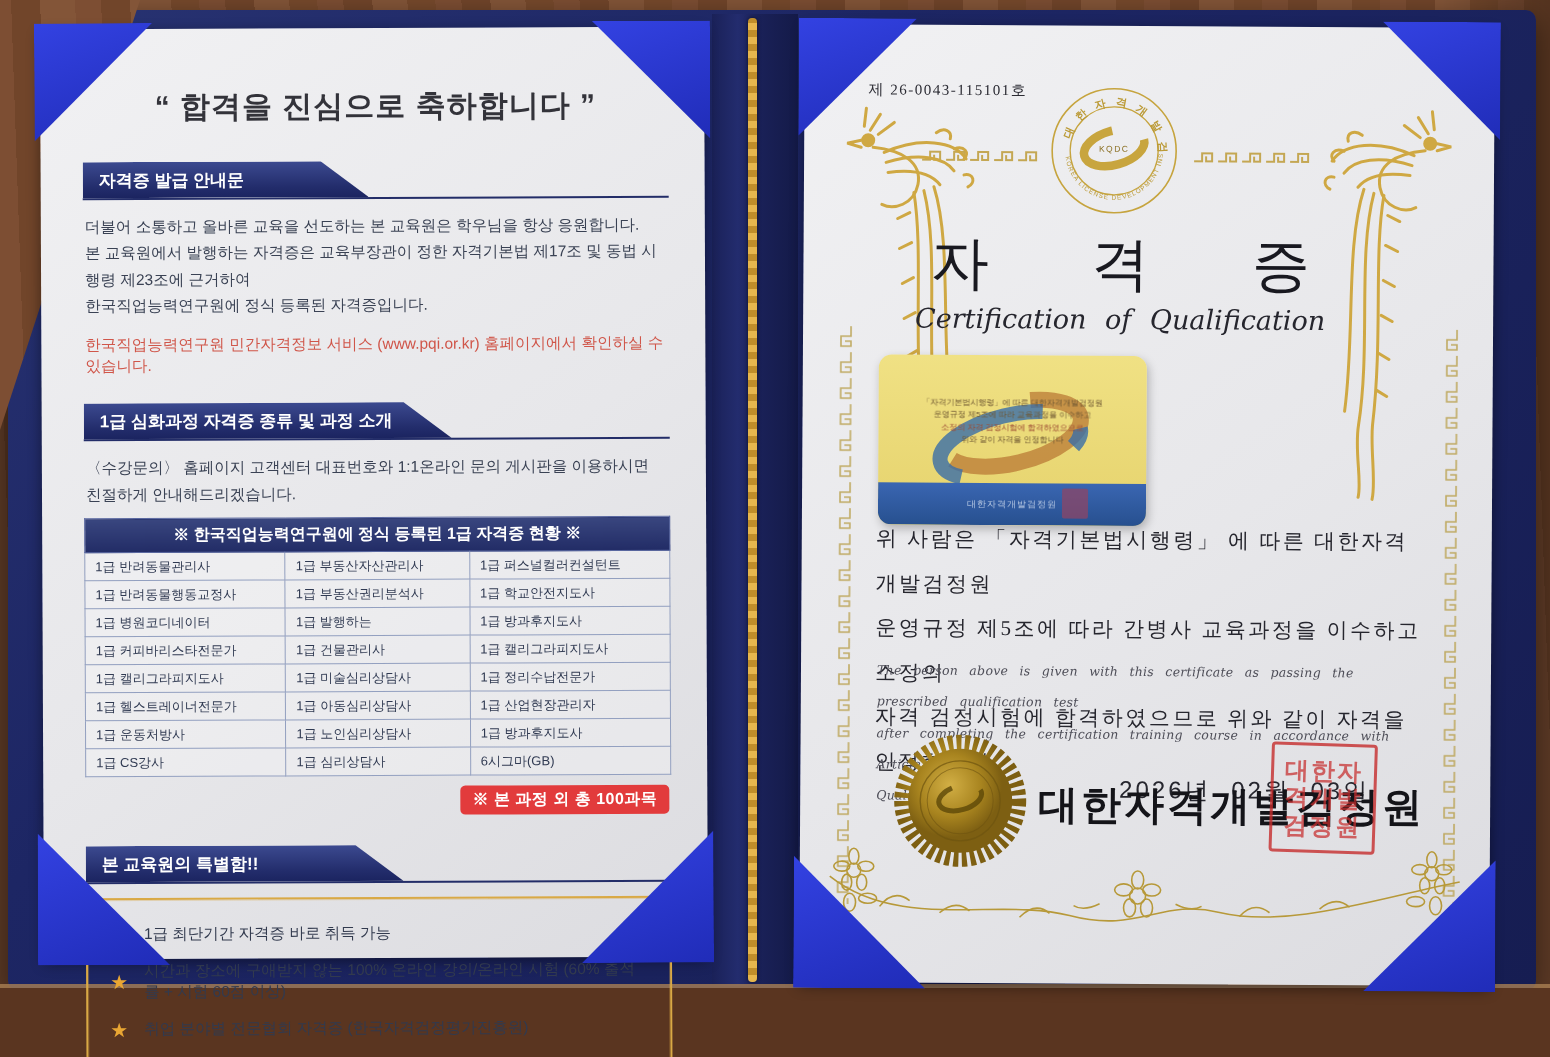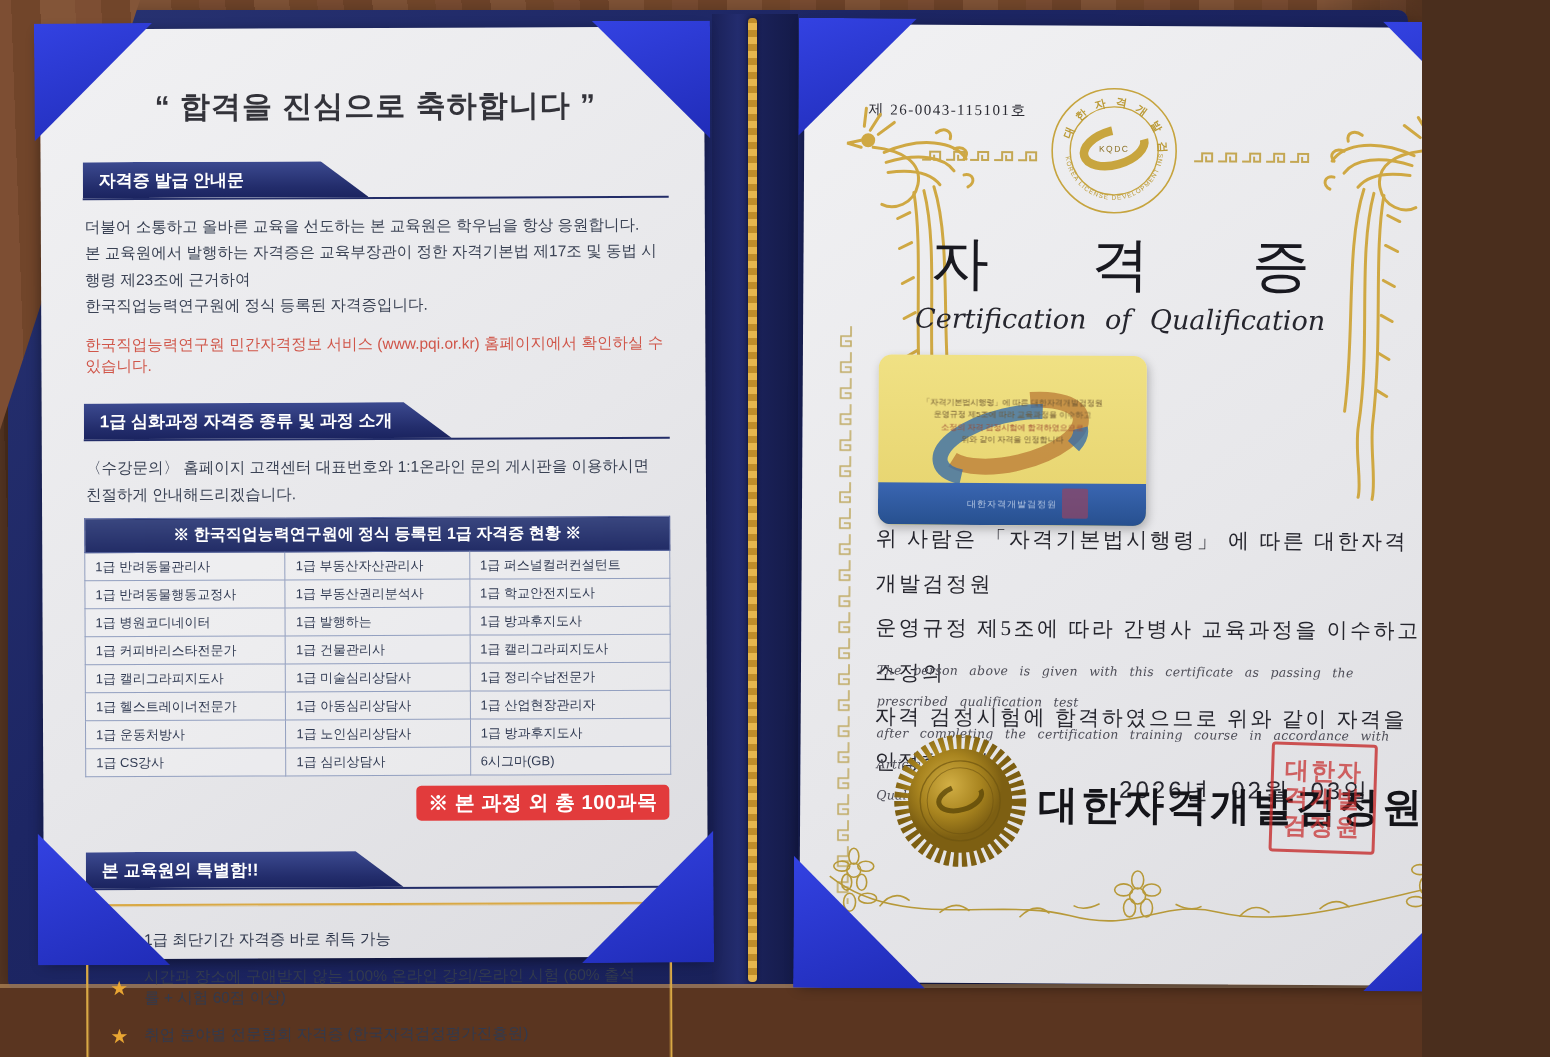--- a/index.html
+++ b/index.html
@@ -1,16 +1,16 @@
 <!DOCTYPE html>
 <html><head>
 <meta charset="utf-8">
 <style>
   html,body{margin:0;padding:0;background:#4a2e1d;}
-  #stage{position:relative;width:1422px;height:1057px;overflow:hidden;
+  #stage{position:relative;width:1550px;height:1057px;overflow:hidden;
     font-family:"Liberation Sans",sans-serif;
     background:
       linear-gradient(90deg, rgba(0,0,0,.25), rgba(0,0,0,0) 7%, rgba(0,0,0,0) 93%, rgba(0,0,0,.25)),
       repeating-linear-gradient(88deg,#7d4e33 0 26px,#71452a 26px 55px,#835538 55px 90px,#76492c 90px 118px);}
   
   .wood-bottom{position:absolute;left:0;right:0;top:988px;bottom:0;
     background:
       repeating-linear-gradient(90deg, rgba(0,0,0,0) 0 260px, rgba(0,0,0,.35) 260px 266px),
       linear-gradient(180deg,#9a6b45 0,#6b4128 16px,#583категор320 100%);
     background-color:#5a3520;}
@@ -46,31 +46,31 @@
     background:linear-gradient(180deg,#3c4a90 0%,#232d6c 70%,#1b2460 100%);
     color:#fff;font-weight:700;font-size:17px;padding:0 52px 0 16px;
     clip-path:polygon(0 0,calc(100% - 48px) 0,100% 100%,0 100%);}
   .para{font-size:15.5px;line-height:1.7;color:#3a4254;margin:14px 2px 10px;}
   .link-line{font-size:15.5px;color:#d0564a;margin:16px 2px 26px;}
   table.qual{width:100%;border-collapse:collapse;margin-top:10px;}
   table.qual th{background:linear-gradient(180deg,#39467f,#222c66);color:#fff;font-size:16px;
     font-weight:700;padding:6px 4px;border:1px solid #5a68a0;}
   table.qual td{border:1px solid #93a0c0;font-size:13px;color:#303a52;padding:4.5px 10px;background:rgba(255,255,255,.25);}
   .badge-row{text-align:right;margin:10px 2px 30px;}
-  .badge{display:inline-block;background:#e23b3c;color:#fff;font-weight:700;font-size:20px;
+  .badge{display:inline-block;background:#e23b3c;color:#fff;font-weight:700;font-size:16px;
     padding:4px 12px;border-radius:5px;letter-spacing:.5px;}
   .star-frame{border:2px solid #d9a945;border-radius:2px;padding:16px 18px 14px;margin:16px 0 0;
     box-shadow:inset 0 0 0 1px rgba(217,169,69,.35);}
   .star-list{list-style:none;margin:0;padding:0;}
   .star-list li{display:flex;align-items:center;gap:16px;font-size:15.5px;color:#323a4e;padding:8px 4px;}
   .star{color:#e9a633;font-size:20px;line-height:1;flex:0 0 auto;}
   
   .rp{position:absolute;inset:0;z-index:3;color:#23232b;}
   .cert-no{position:absolute;left:64px;top:56px;font-family:"Liberation Serif",serif;
-    font-size:15px;letter-spacing:1.5px;color:#2b2b33;margin-top:20px;}
+    font-size:15px;letter-spacing:1.5px;color:#2b2b33;}
   .emblem{position:absolute;left:243px;top:58px;width:134px;height:134px;}
   .chain{position:absolute;height:18px;width:118px;top:122px;opacity:.9;}
   .chain-l{left:116px;} .chain-r{left:388px;}
   .phoenix{position:absolute;top:68px;width:170px;height:420px;}
   .ph-l{left:14px;} .ph-r{right:14px;transform:scaleX(-1);}
   .side-border{position:absolute;top:300px;width:20px;height:580px;opacity:.85;}
   .sb-l{left:34px;} .sb-r{right:30px;}
   .rp-title{position:absolute;left:0;right:56px;top:200px;text-align:center;
     font-family:"Liberation Serif",serif;font-size:58px;color:#191920;word-spacing:88px;font-weight:500;}
   .rp-sub{position:absolute;left:0;right:56px;top:278px;text-align:center;

